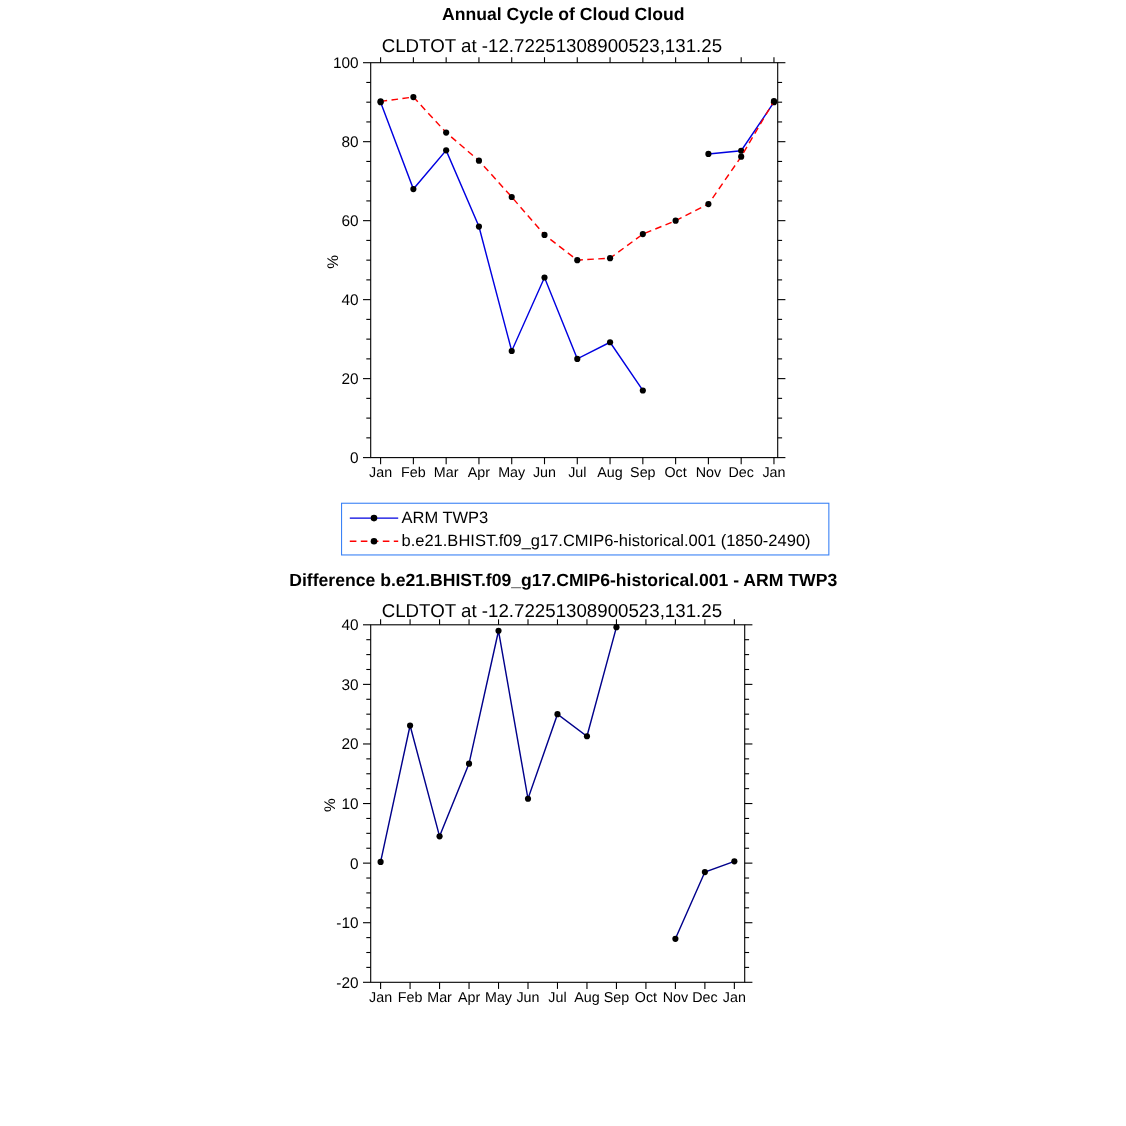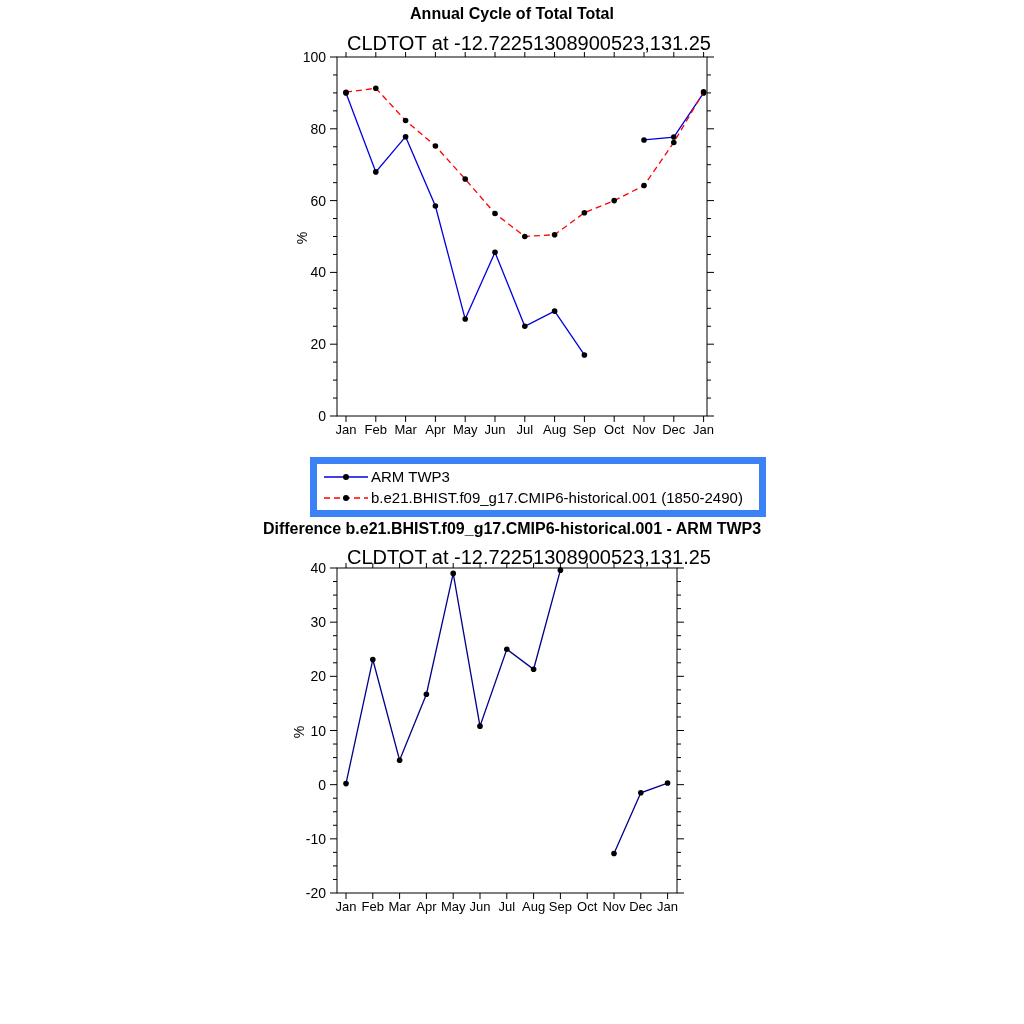--- a/index.html
+++ b/index.html
@@ -3,27 +3,27 @@
 <meta charset="utf-8">
 <style>
   html,body{margin:0;padding:0}
   body{width:1024px;height:1024px;position:relative;background:#ffffff;color:#000;
        font-family:"Liberation Sans",sans-serif;overflow:hidden}
   .abs{position:absolute}
   #plot-svg{position:absolute;left:0;top:0}
   .chart-title{left:0;top:0;width:1024px;text-align:center;font-weight:bold;font-size:16px;white-space:nowrap}
   #c1-title{top:5px}
   #c2-title{top:520px}
-  .chart-subtitle{font-size:20px;white-space:nowrap}
+  .chart-subtitle{font-size:17px;white-space:nowrap}
   #c1-subtitle{left:347px;top:32px}
   #c2-subtitle{left:347px;top:546px}
   .y-axis-label{font-size:14px;transform:rotate(-90deg);transform-origin:center}
   #c1-ylabel{left:296px;top:230px}
   #c2-ylabel{left:293px;top:724px}
-  .legend{left:310px;top:457px;width:430px;border:7px solid #3b82f6;background:#fff;
+  .legend{left:310px;top:457px;width:430px;border:1px solid #3b82f6;background:#fff;
           padding:2px 6px;display:flex;flex-direction:column;justify-content:center}
   .legend-row{display:flex;align-items:center;height:21px}
   .legend-label{font-size:15px;white-space:nowrap;margin-left:2px}
   svg text{font-family:"Liberation Sans",sans-serif;fill:#000}
 </style>
 </head>
 <body>
 
 <svg id="plot-svg" width="1024" height="1024">
   <g id="chart-g-0">
@@ -252,21 +252,21 @@
       <circle cx="480" cy="726.1666666666667" r="2.8" fill="#000000"></circle>
       <circle cx="506.8" cy="649.25" r="2.8" fill="#000000"></circle>
       <circle cx="533.6" cy="669.2916666666667" r="2.8" fill="#000000"></circle>
       <circle cx="560.4" cy="570.1666666666666" r="2.8" fill="#000000"></circle>
       <circle cx="614" cy="853.4583333333334" r="2.8" fill="#000000"></circle>
       <circle cx="640.8" cy="792.7916666666666" r="2.8" fill="#000000"></circle>
       <circle cx="667.6" cy="783.0416666666666" r="2.8" fill="#000000"></circle>
     </g>
 </svg>
 
-<div id="c1-title" class="abs chart-title">Annual Cycle of Total Total</div>
+<div id="c1-title" class="abs chart-title">Annual Cycle of Cloud Cloud</div>
 <div id="c1-subtitle" class="abs chart-subtitle">CLDTOT at -12.72251308900523,131.25</div>
 <div id="c1-ylabel" class="abs y-axis-label">%</div>
 
 <div class="abs legend">
   <div class="legend-row">
     <svg width="46" height="12">
       <line x1="1" y1="6" x2="45" y2="6" stroke-width="1.3" stroke="#0000e0"></line>
       <circle cx="23" cy="6" r="3" fill="#000"></circle>
     </svg>
     <span class="legend-label">ARM TWP3</span>

